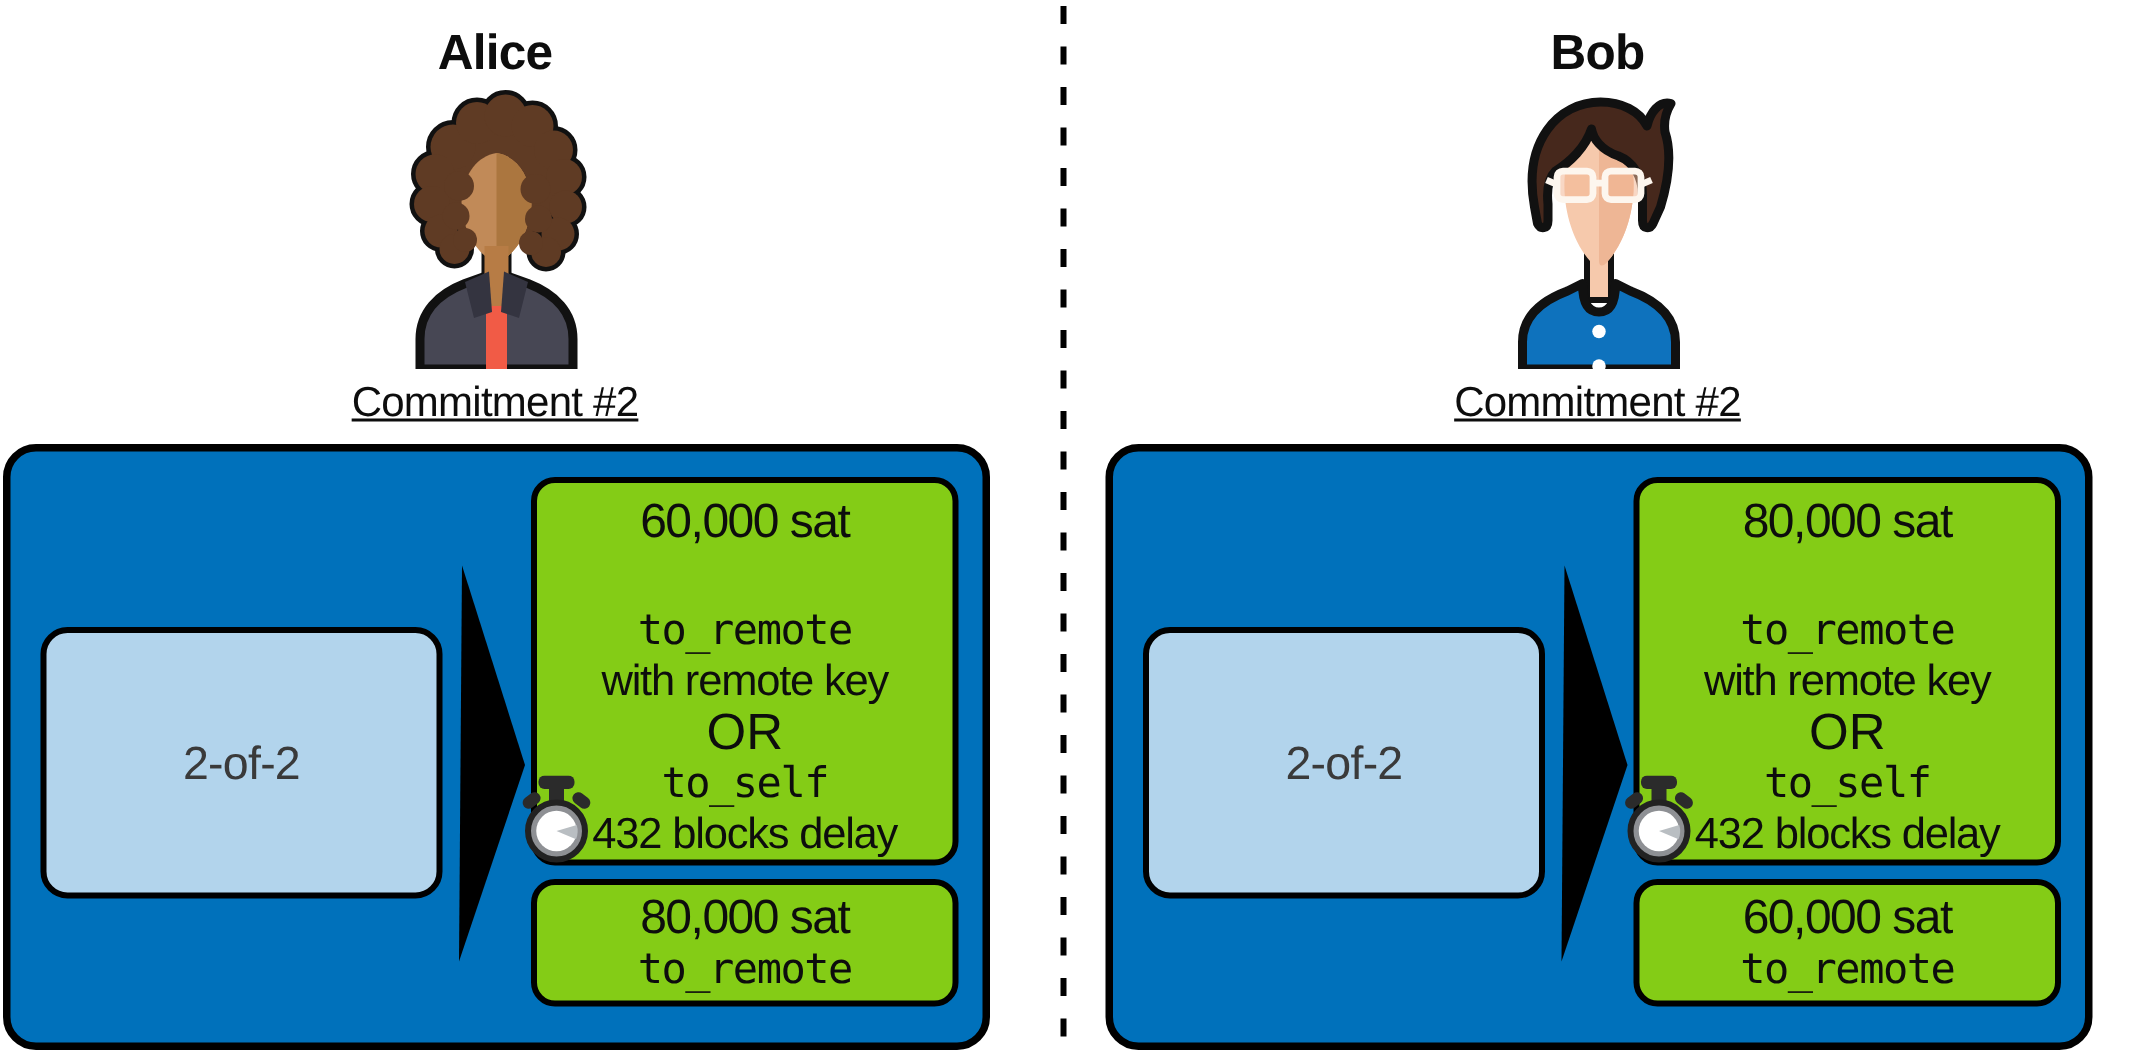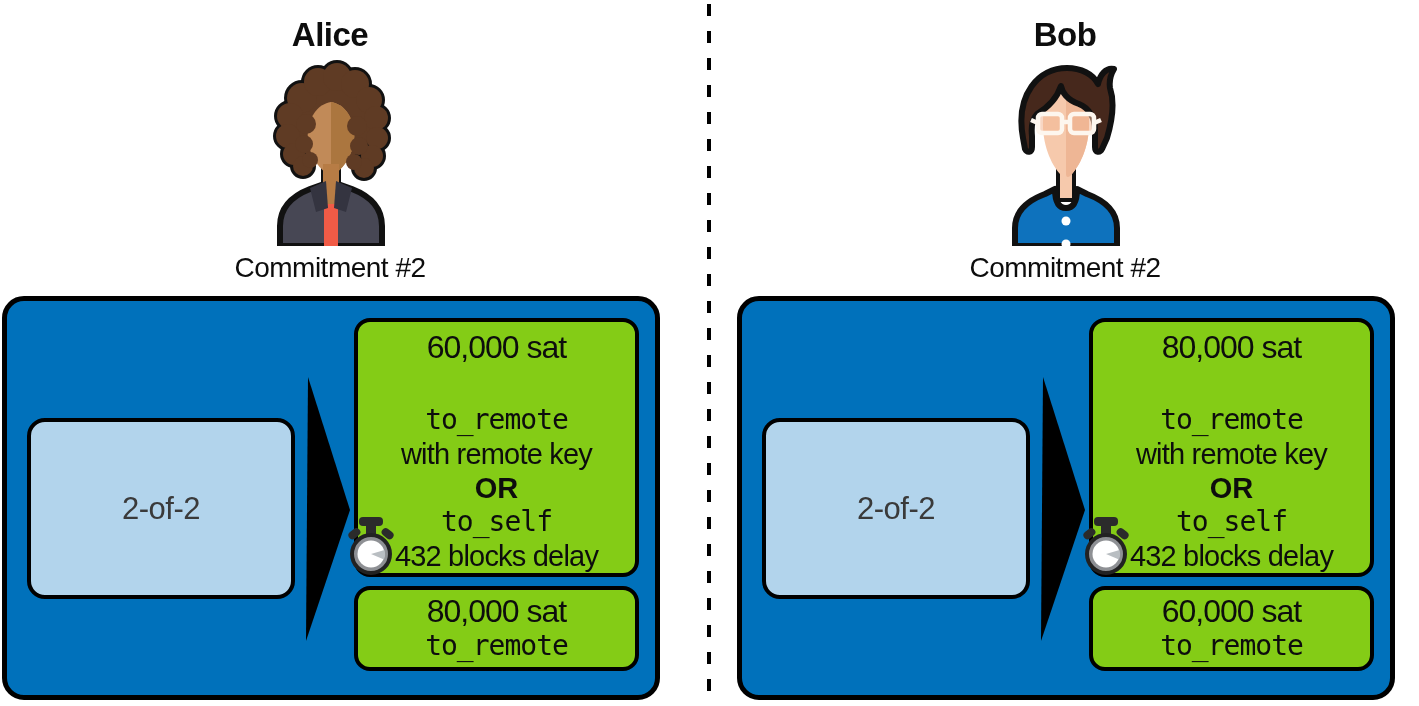--- a/index.html
+++ b/index.html
@@ -11,21 +11,21 @@
   #panel-alice{left:0;}
   #panel-bob{left:735px;}
 
   .person-name{
     position:absolute;top:16px;left:0;width:660px;text-align:center;
     font-size:33px;font-weight:700;letter-spacing:-0.5px;color:#0d0d0d;
   }
   .avatar{position:absolute;top:60px;left:270px;width:122px;height:186px;}
   .commitment-label{
     position:absolute;top:252px;left:0;width:660px;text-align:center;
-    font-size:28px;letter-spacing:-0.5px;color:#0d0d0d;
+    font-size:28px;letter-spacing:-0.5px;color:#0d0d0d;text-decoration:underline;
   }
   .outer-box{
     position:absolute;left:2px;top:296px;width:658px;height:404px;
     box-sizing:border-box;background:#0071BB;border:5px solid #000;border-radius:22px;
   }
   .multisig-box{
     position:absolute;left:27px;top:418px;width:268px;height:181px;
     box-sizing:border-box;background:#B2D4EC;border:4px solid #000;border-radius:18px;
     display:flex;align-items:center;justify-content:center;
     font-size:31px;letter-spacing:-0.5px;color:#3a3a3a;
@@ -35,21 +35,21 @@
     position:absolute;left:354px;width:285px;box-sizing:border-box;
     background:#84cc16;border:4px solid #000;border-radius:16px;
     text-align:center;color:#0d0d0d;
   }
   .output1{top:318px;height:259px;padding-top:5px;}
   .output2{top:586px;height:85px;padding-top:3px;}
   .amount{font-size:32px;line-height:40px;letter-spacing:-1px;}
   .amount2{font-size:32px;line-height:37px;letter-spacing:-1px;}
   .gap{height:36px;}
   .script-sans{font-size:29px;line-height:34px;letter-spacing:-0.8px;}
-  .script-or{font-size:29px;line-height:34px;font-weight:700;}
+  .script-or{font-size:34px;line-height:34px;font-weight:400;}
   .script-mono{font-family:"DejaVu Sans Mono",monospace;font-size:28px;line-height:34px;letter-spacing:-1px;}
   .mono2{line-height:32px;}
   .timer{position:absolute;left:347px;top:517px;width:48px;height:60px;}
   .divider{position:absolute;left:704px;top:0;width:10px;height:706px;}
 </style>
 </head>
 <body>
 
 <section class="panel" id="panel-alice">
   <div class="person-name">Alice</div>

